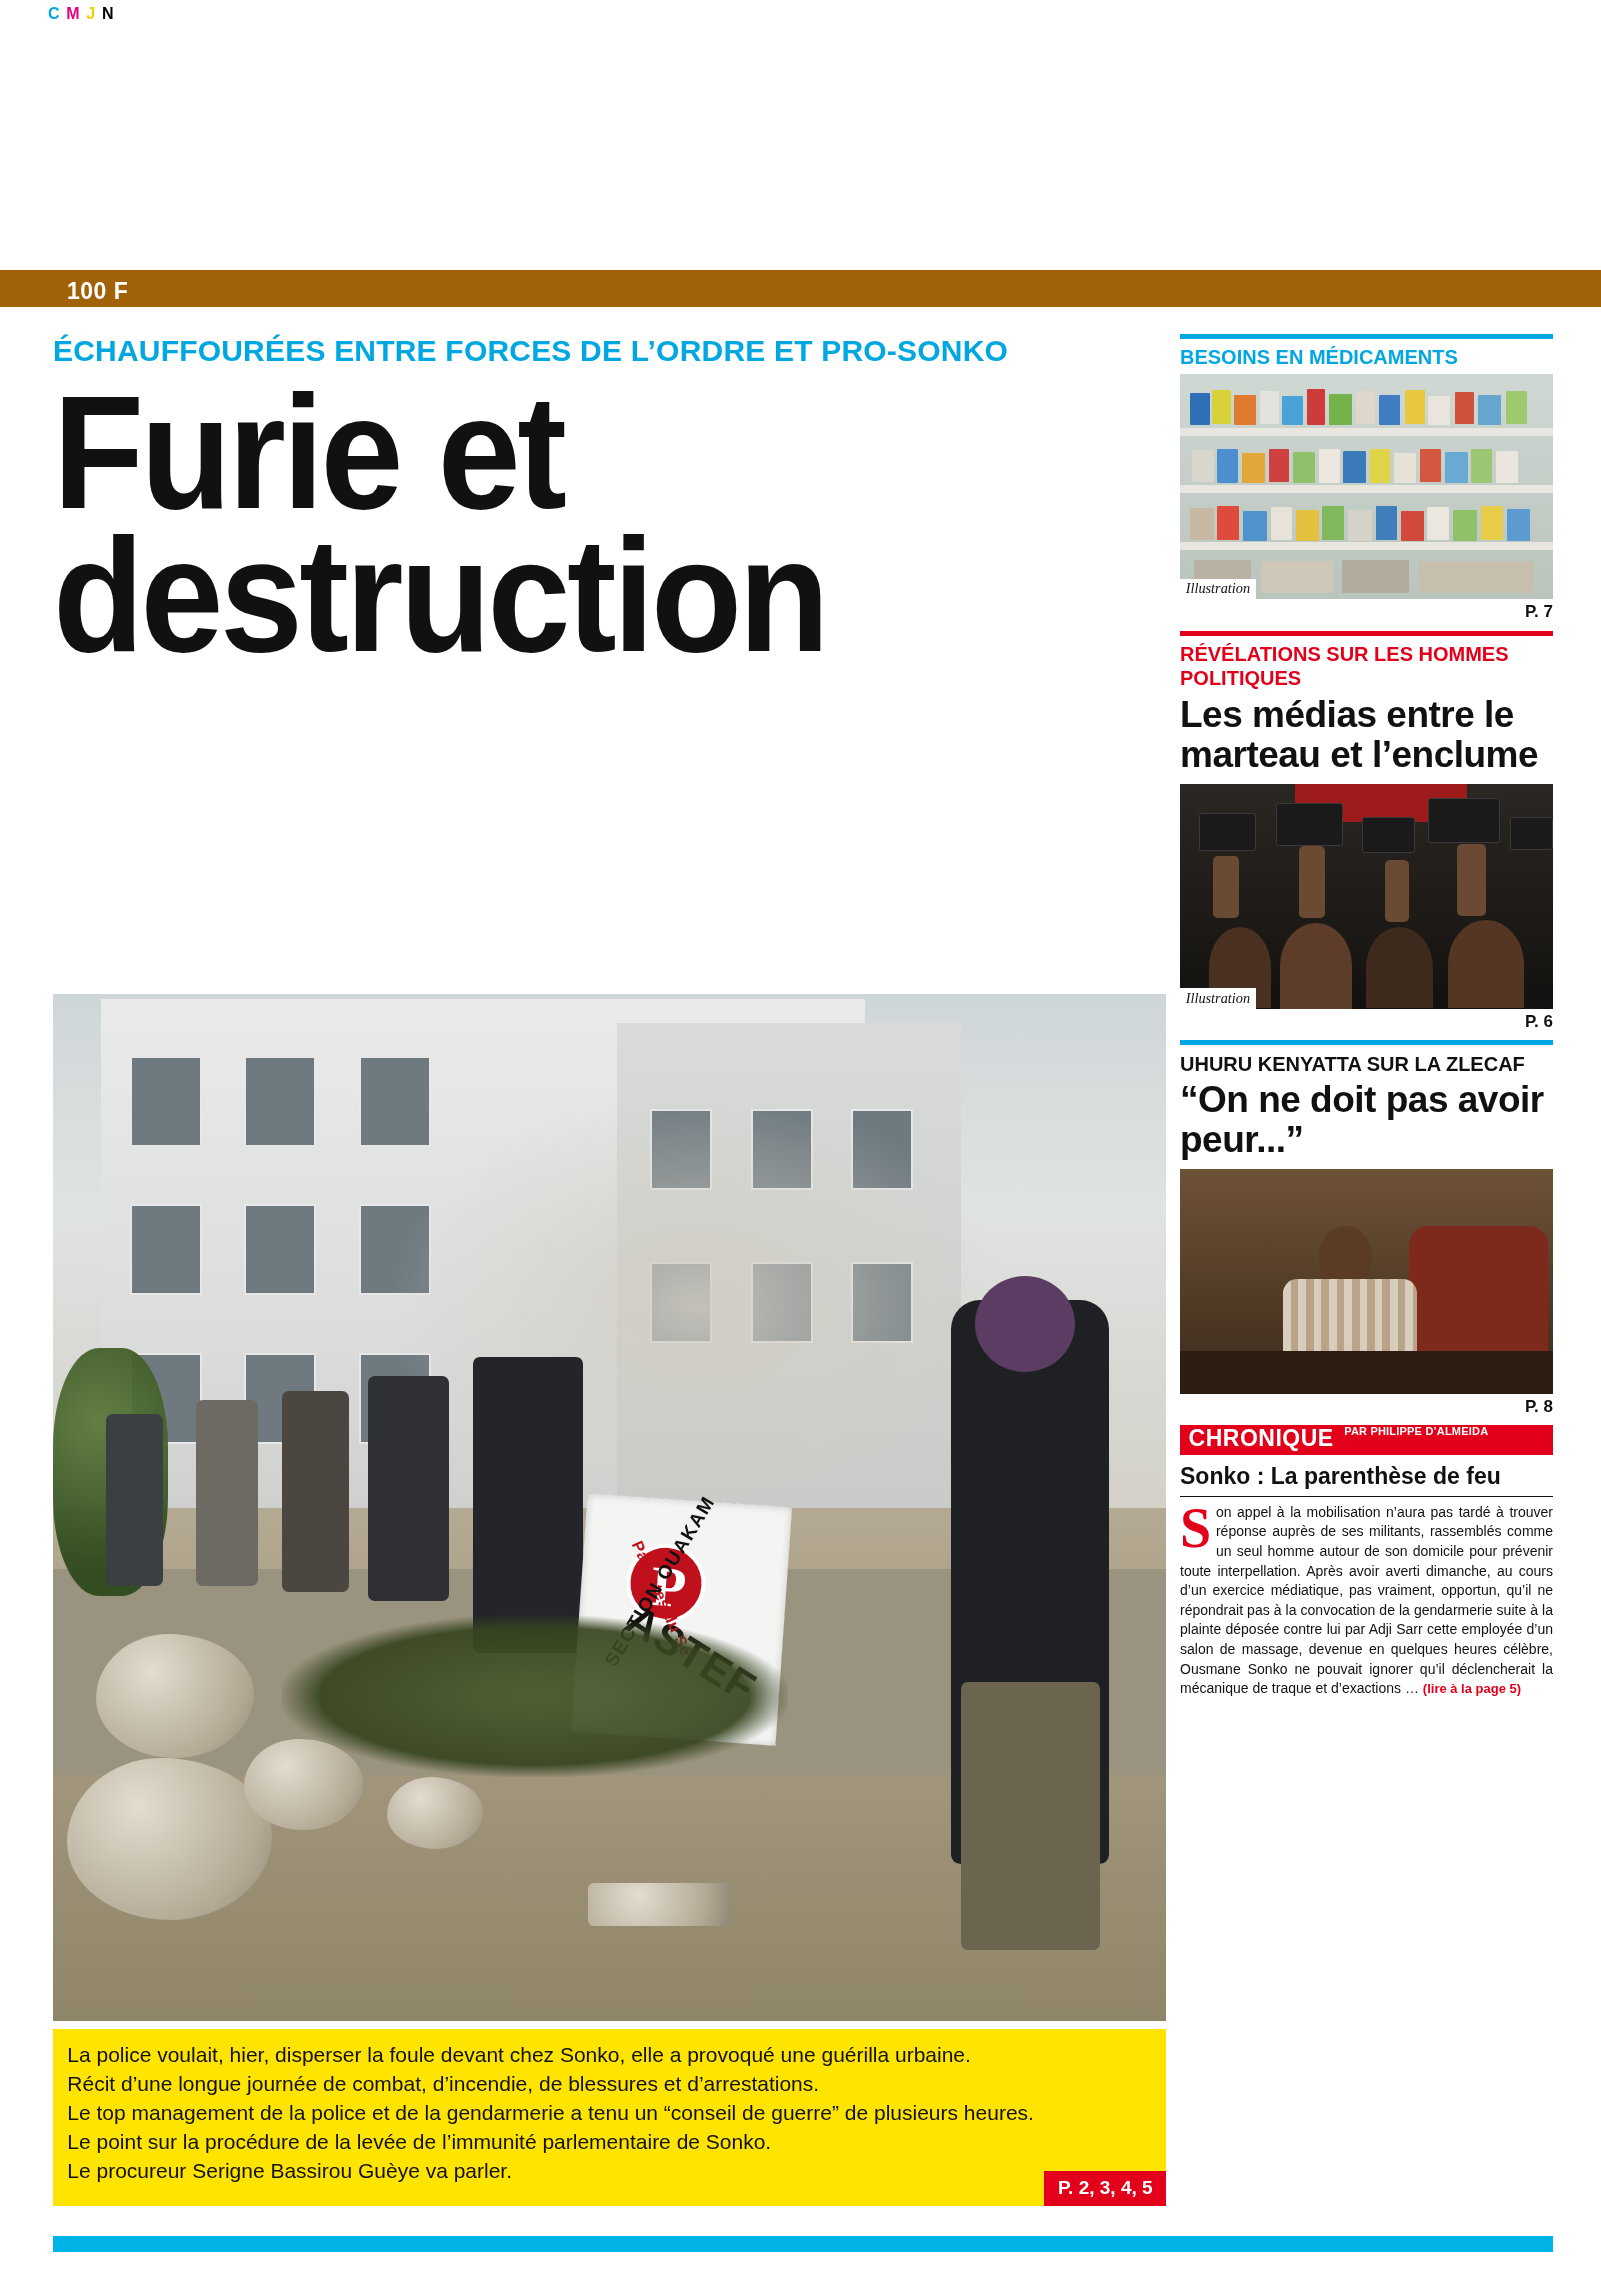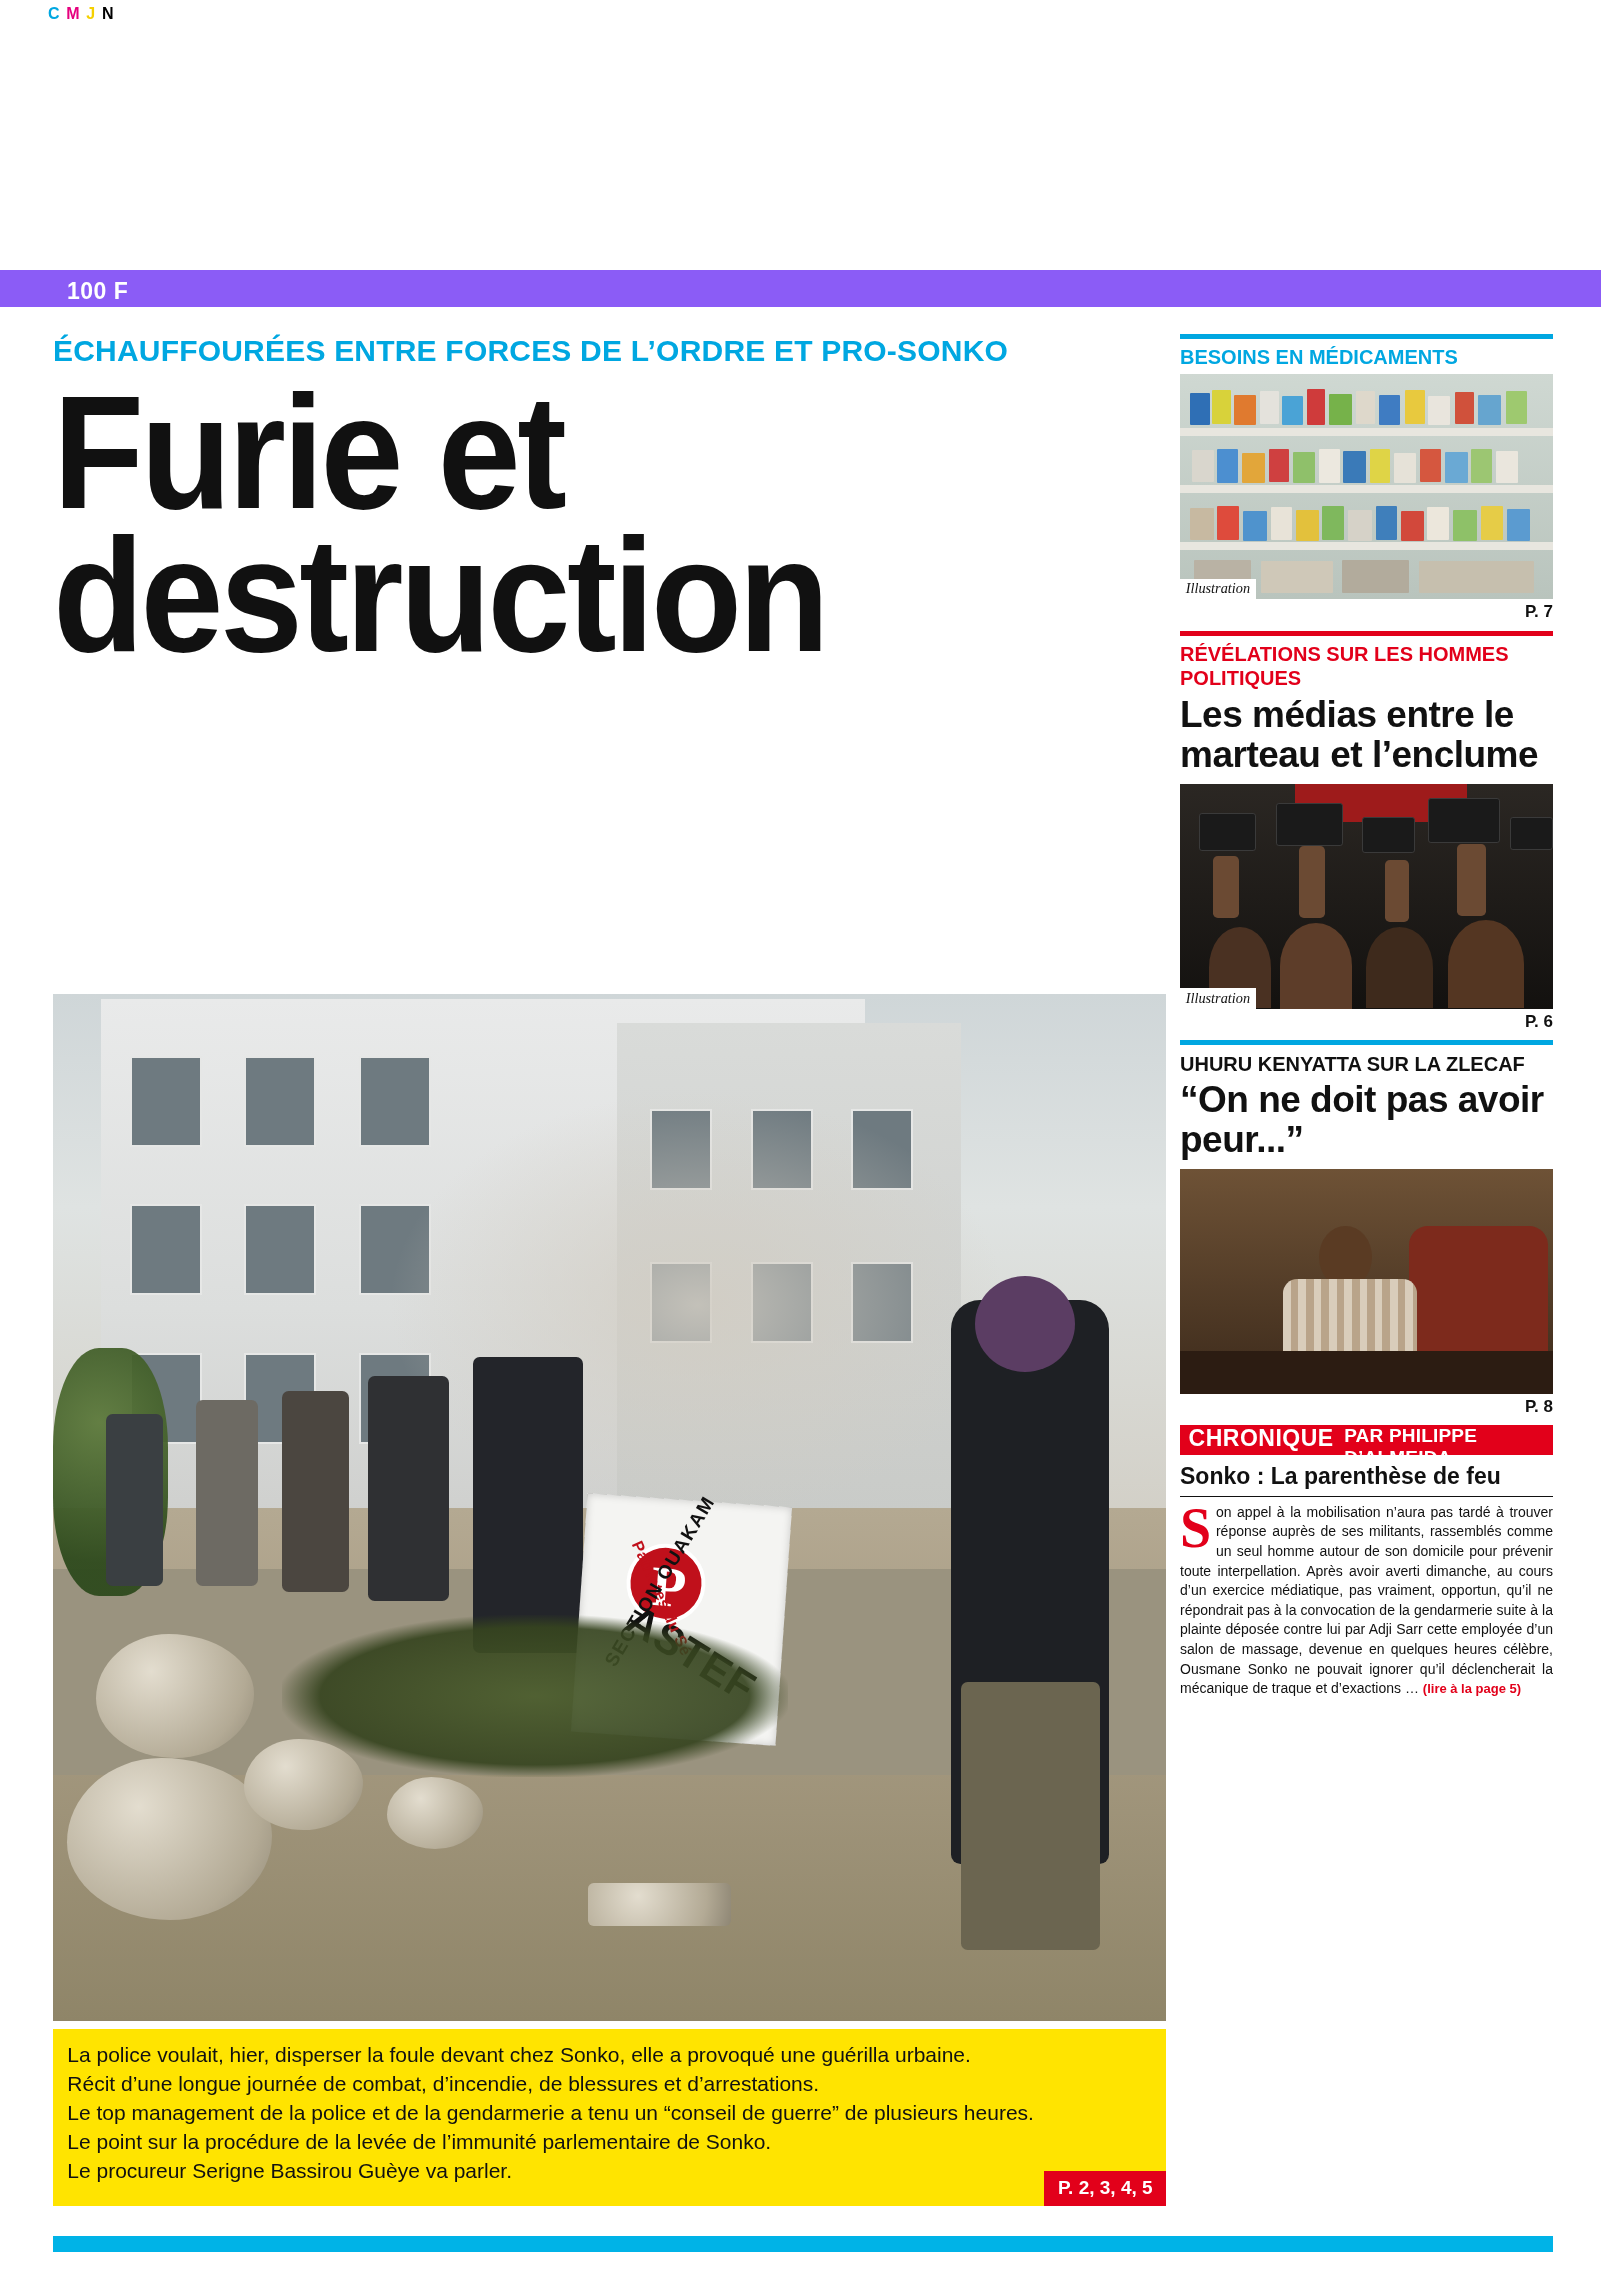--- a/index.html
+++ b/index.html
@@ -99,21 +99,21 @@
     font-size: 23.4px;
     font-weight: bold;
     line-height: 30px;
     letter-spacing: 0.2px;
   }
   .price-bar {
     position: absolute;
     left: 0; top: 270px;
     width: 1602px;
     height: 37px;
-    background: #8b5cf6;
+    background: #a16207;
   }
   .price-bar .price {
     position: absolute;
     left: 67px;
     top: 7.6px;
     color: #ffffff;
     font-size: 23px;
     font-weight: bold;
     letter-spacing: 0.5px;
   }
@@ -416,21 +416,21 @@
     padding-left: 8.6px;
   }
   .chron-bar .ch-title {
     color: #ffffff;
     font-size: 23px;
     font-weight: bold;
     letter-spacing: 0.5px;
   }
   .chron-bar .ch-by {
     color: #ffffff;
-    font-size: 19px;
+    font-size: 11px;
     font-weight: bold;
     margin-left: 10.5px;
     letter-spacing: 0.2px;
   }
   .chron-head {
     font-size: 23px;
     font-weight: bold;
     color: #111;
     margin: 7.6px 0 5.7px 0;
   }

